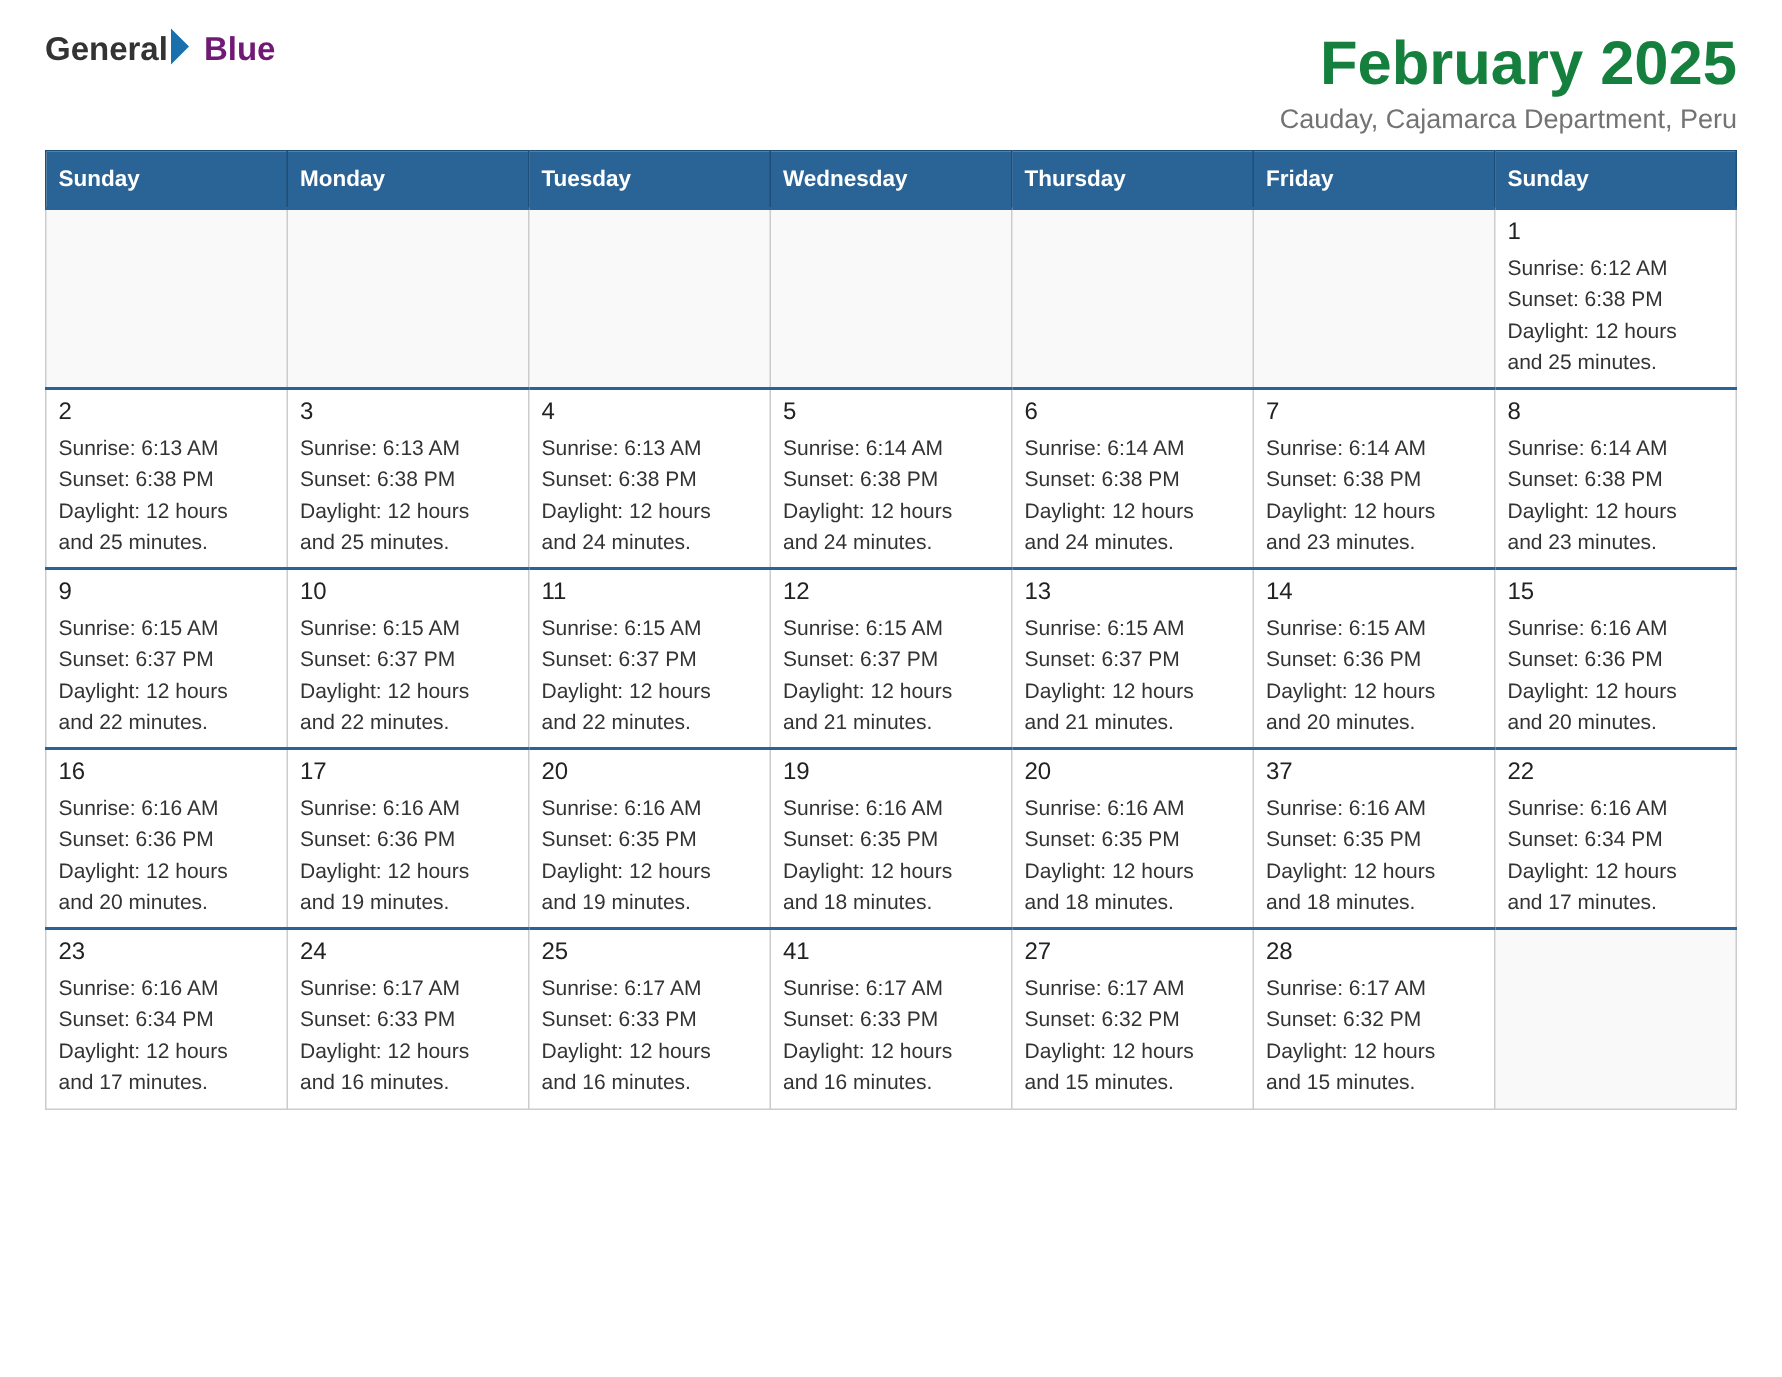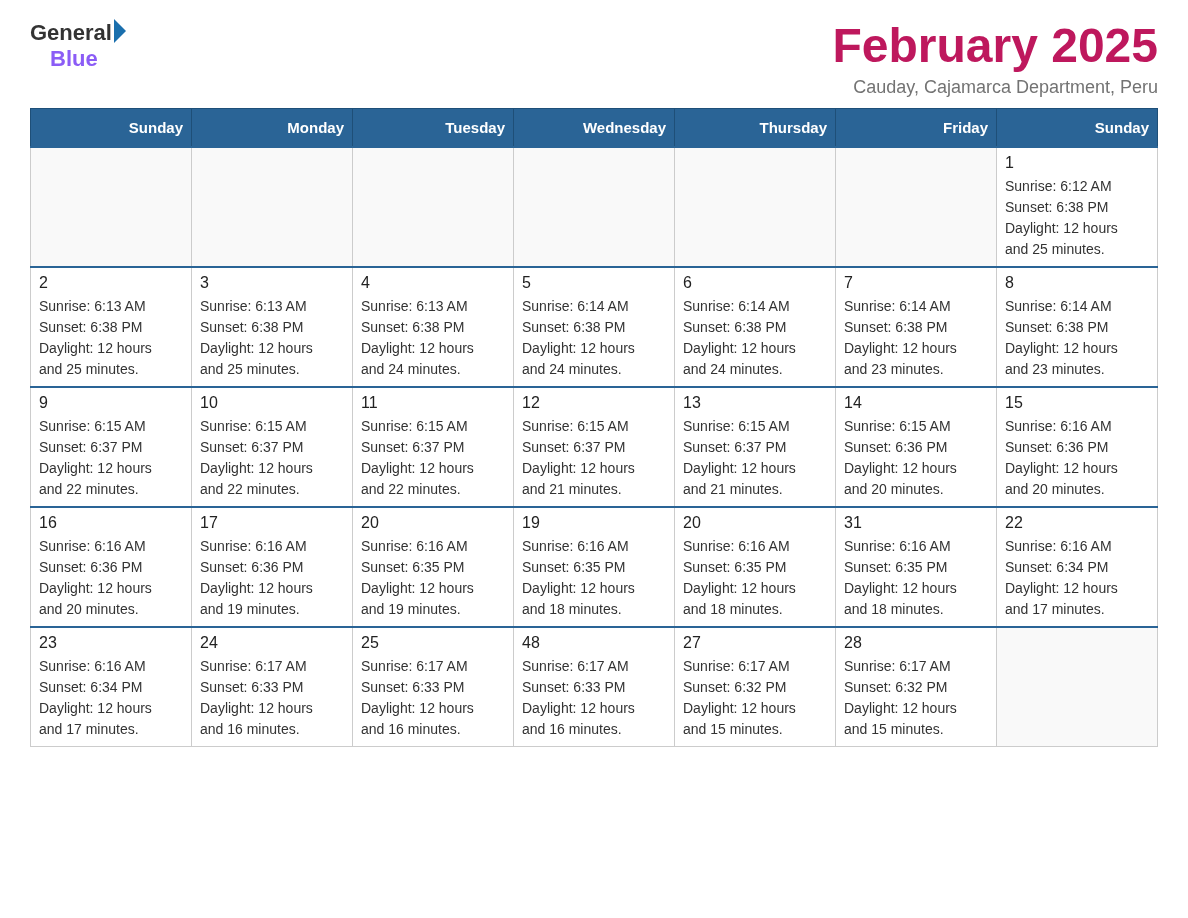--- a/index.html
+++ b/index.html
@@ -25,58 +25,58 @@
       width: 0;
       height: 0;
       border-left: 12px solid #1a6fad;
       border-top: 12px solid transparent;
       border-bottom: 12px solid transparent;
       margin-left: 2px;
       margin-top: -4px;
     }
     .logo-container {
       display: flex;
-      flex-direction: column;
+      flex-direction: row;
     }
     .logo-line1 {
       display: flex;
       align-items: center;
     }
     .logo-line2 {
       font-size: 22px;
       font-weight: bold;
-      color: #8b5cf6;
-      margin-left: 20px;
+      color: #701a75;
+      margin-left: 10px;
     }
     .title-section {
       text-align: right;
     }
     .month-title {
-      font-size: 48px;
-      font-weight: bold;
-      color: #be185d;
+      font-size: 41px;
+      font-weight: bold;
+      color: #15803d;
       line-height: 1.1;
     }
     .location-subtitle {
       font-size: 18px;
       color: #737373;
       margin-top: 4px;
     }
     .calendar-table {
       width: 100%;
       border-collapse: collapse;
       table-layout: fixed;
     }
     .calendar-table th {
       background-color: #2a6496;
       color: #fff;
       font-size: 15px;
       font-weight: bold;
       padding: 10px 8px;
-      text-align: right;
+      text-align: left;
       border: 1px solid #1e4f78;
     }
     .calendar-table td {
       vertical-align: top;
       border: 1px solid #ccc;
       padding: 6px 8px;
       height: 120px;
       font-size: 12px;
       color: #333;
       background: #fff;
@@ -217,21 +217,21 @@
         </td>
         <td>
           <span class="day-number">19</span>
           <div class="day-info">Sunrise: 6:16 AM<br>Sunset: 6:35 PM<br>Daylight: 12 hours<br>and 18 minutes.</div>
         </td>
         <td>
           <span class="day-number">20</span>
           <div class="day-info">Sunrise: 6:16 AM<br>Sunset: 6:35 PM<br>Daylight: 12 hours<br>and 18 minutes.</div>
         </td>
         <td>
-          <span class="day-number">31</span>
+          <span class="day-number">37</span>
           <div class="day-info">Sunrise: 6:16 AM<br>Sunset: 6:35 PM<br>Daylight: 12 hours<br>and 18 minutes.</div>
         </td>
         <td>
           <span class="day-number">22</span>
           <div class="day-info">Sunrise: 6:16 AM<br>Sunset: 6:34 PM<br>Daylight: 12 hours<br>and 17 minutes.</div>
         </td>
       </tr>
       <tr class="week-row">
         <td>
           <span class="day-number">23</span>
@@ -239,21 +239,21 @@
         </td>
         <td>
           <span class="day-number">24</span>
           <div class="day-info">Sunrise: 6:17 AM<br>Sunset: 6:33 PM<br>Daylight: 12 hours<br>and 16 minutes.</div>
         </td>
         <td>
           <span class="day-number">25</span>
           <div class="day-info">Sunrise: 6:17 AM<br>Sunset: 6:33 PM<br>Daylight: 12 hours<br>and 16 minutes.</div>
         </td>
         <td>
-          <span class="day-number">48</span>
+          <span class="day-number">41</span>
           <div class="day-info">Sunrise: 6:17 AM<br>Sunset: 6:33 PM<br>Daylight: 12 hours<br>and 16 minutes.</div>
         </td>
         <td>
           <span class="day-number">27</span>
           <div class="day-info">Sunrise: 6:17 AM<br>Sunset: 6:32 PM<br>Daylight: 12 hours<br>and 15 minutes.</div>
         </td>
         <td>
           <span class="day-number">28</span>
           <div class="day-info">Sunrise: 6:17 AM<br>Sunset: 6:32 PM<br>Daylight: 12 hours<br>and 15 minutes.</div>
         </td>

